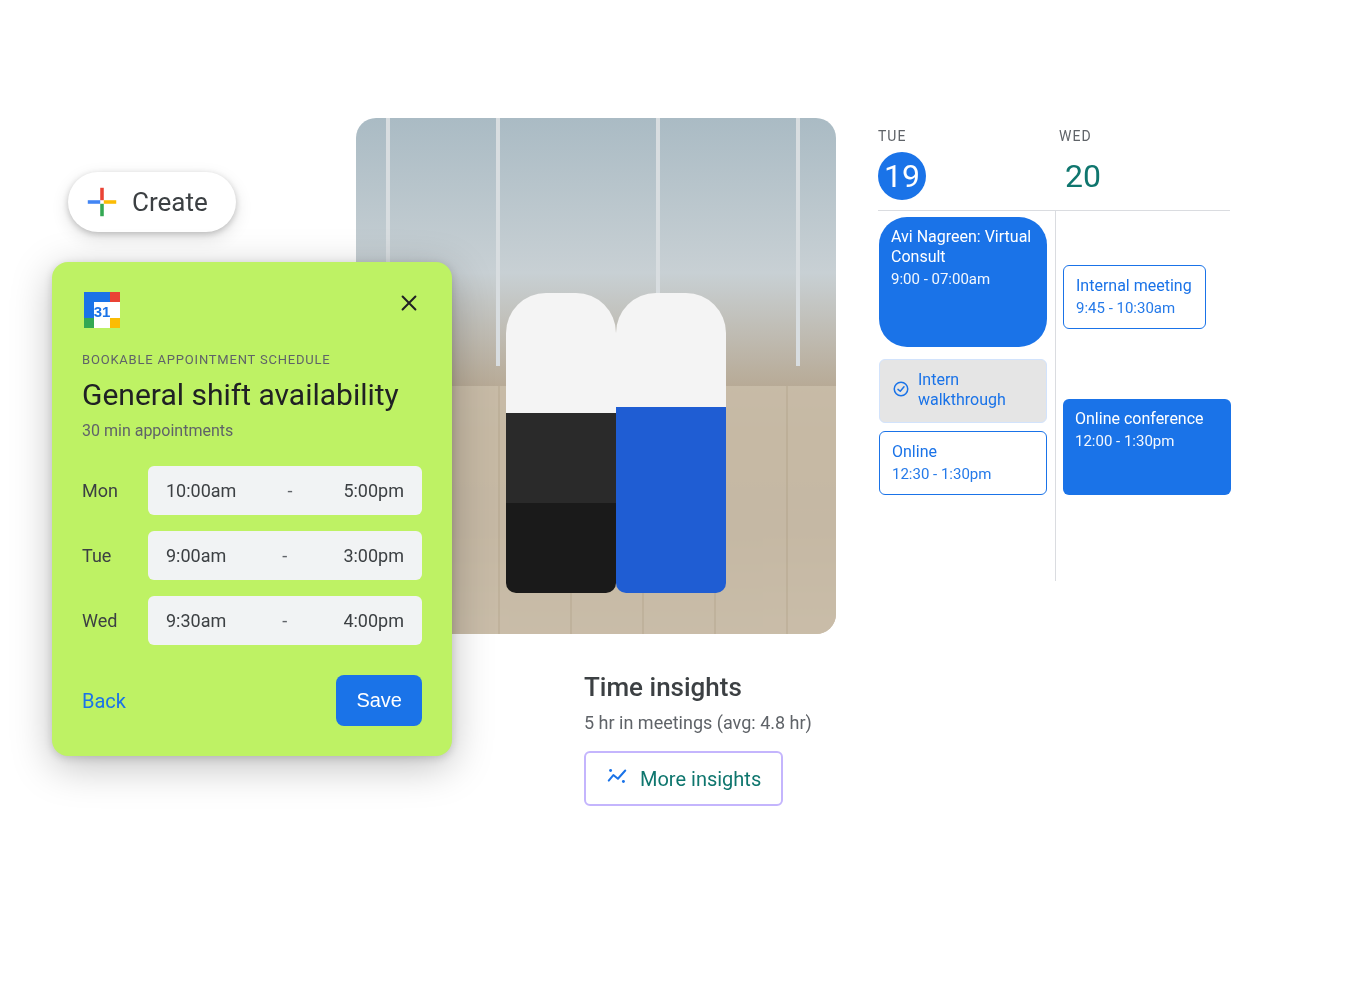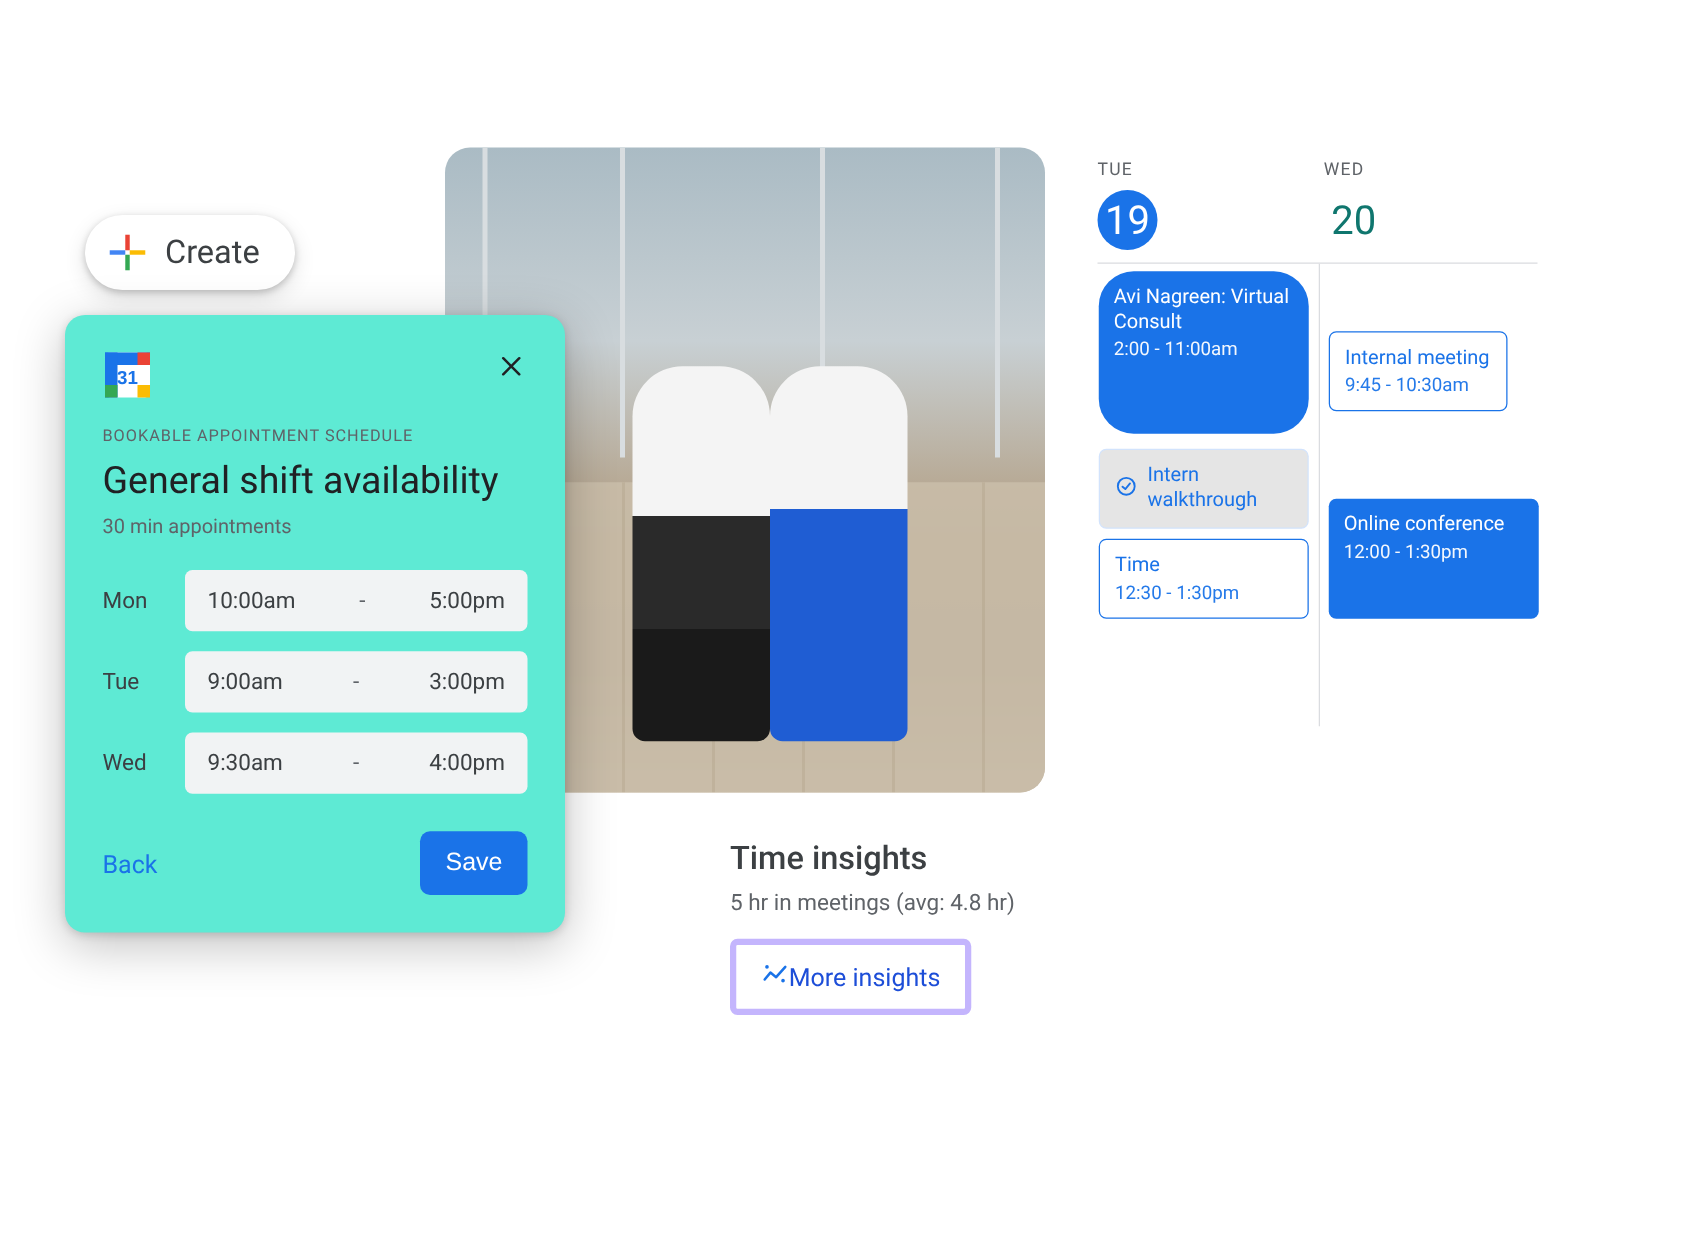--- a/index.html
+++ b/index.html
@@ -35,23 +35,23 @@
   .plus-icon {
     width: 32px;
     height: 32px;
     position: relative;
   }
 
   
   .modal {
     position: absolute;
     left: 52px;
-    top: 252px;
+    top: 262px;
     width: 400px;
-    background: #5eead4;
+    background: #bef264;
     border-radius: 16px;
     padding: 28px 30px 30px 30px;
     box-shadow: 0 10px 40px rgba(0,0,0,0.25), 0 2px 8px rgba(0,0,0,0.15);
     z-index: 4;
   }
   .modal-header {
     display: flex;
     align-items: flex-start;
     justify-content: space-between;
     margin-bottom: 22px;
@@ -182,26 +182,27 @@
     margin-bottom: 10px;
   }
   .insights p {
     font-size: 18px;
     color: #5f6368;
     margin-bottom: 18px;
   }
   .more-btn {
     display: inline-flex;
     align-items: center;
+    gap: 12px;
     background: #fff;
-    border: 5px solid #c4b5fd;
+    border: 2px solid #c4b5fd;
     border-radius: 6px;
     padding: 12px 20px;
     font-size: 20px;
-    color: #1d4ed8;
+    color: #0f766e;
     cursor: pointer;
   }
 
   
   .calgrid {
     position: absolute;
     left: 878px;
     top: 128px;
     width: 352px;
   }
@@ -371,27 +372,27 @@
       <div class="daynum active">19</div>
     </div>
     <div class="daycol">
       <div class="dow">WED</div>
       <div class="daynum">20</div>
     </div>
   </div>
   <div class="grid-divider"></div>
   <div class="grid-body" id="grid-body">
     <div class="mid-line"></div>
-  <div class="event solid" style="left: 0px; width: 168px; top: 6px; min-height: 130px; border-radius: 28px;"><span class="title">Avi Nagreen: Virtual Consult</span><span class="time">2:00 - 11:00am</span></div>
+  <div class="event solid" style="left: 0px; width: 168px; top: 6px; min-height: 130px; border-radius: 28px;"><span class="title">Avi Nagreen: Virtual Consult</span><span class="time">9:00 - 07:00am</span></div>
       <div class="event tint" style="left: 0px; width: 168px; top: 148px; min-height: 62px;">
         <div class="with-icon">
           <span><svg viewBox="0 0 24 24" width="18" height="18">
               <circle cx="12" cy="12" r="9" fill="none" stroke="#1a73e8" stroke-width="2"></circle>
               <path d="M8 12.5 L11 15 L16 9" fill="none" stroke="#1a73e8" stroke-width="2" stroke-linecap="round" stroke-linejoin="round"></path>
             </svg></span>
           <span class="title">Intern walkthrough</span>
         </div>
       </div>
-      <div class="event outline" style="left: 0px; width: 168px; top: 220px; min-height: 58px;"><span class="title">Time</span><span class="time">12:30 - 1:30pm</span></div>
+      <div class="event outline" style="left: 0px; width: 168px; top: 220px; min-height: 58px;"><span class="title">Online</span><span class="time">12:30 - 1:30pm</span></div>
       <div class="event outline" style="left: 184px; width: 143px; top: 54px; min-height: 58px;"><span class="title">Internal meeting</span><span class="time">9:45 - 10:30am</span></div>
       <div class="event solid" style="left: 184px; width: 168px; top: 188px; min-height: 96px;"><span class="title">Online conference</span><span class="time">12:00 - 1:30pm</span></div>
     </div>
 </div>
 
 </body></html>

